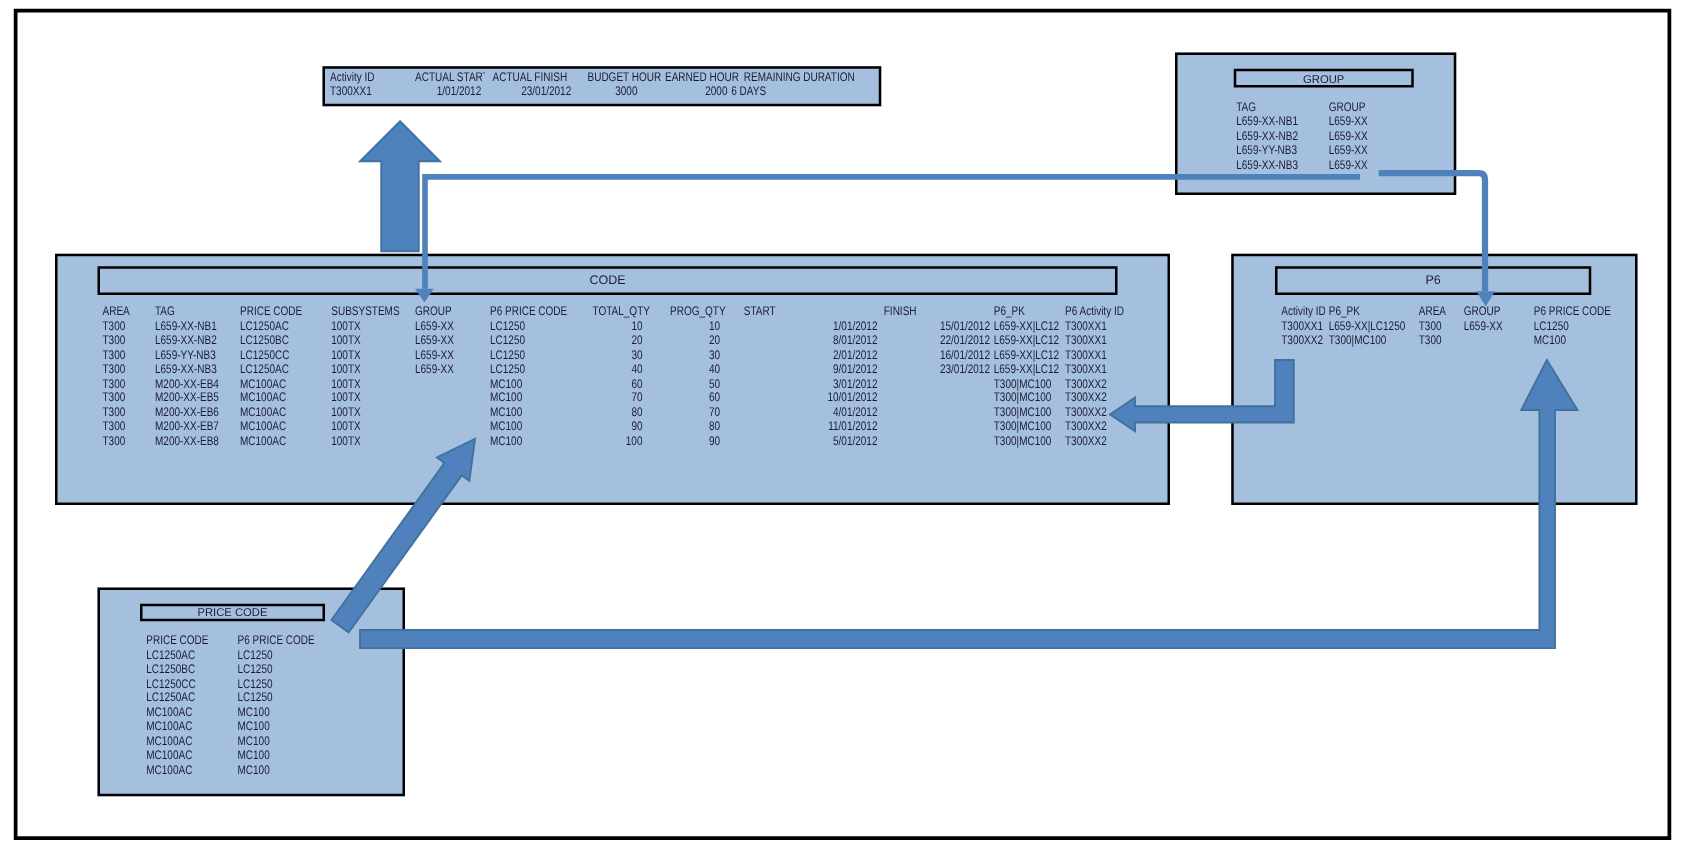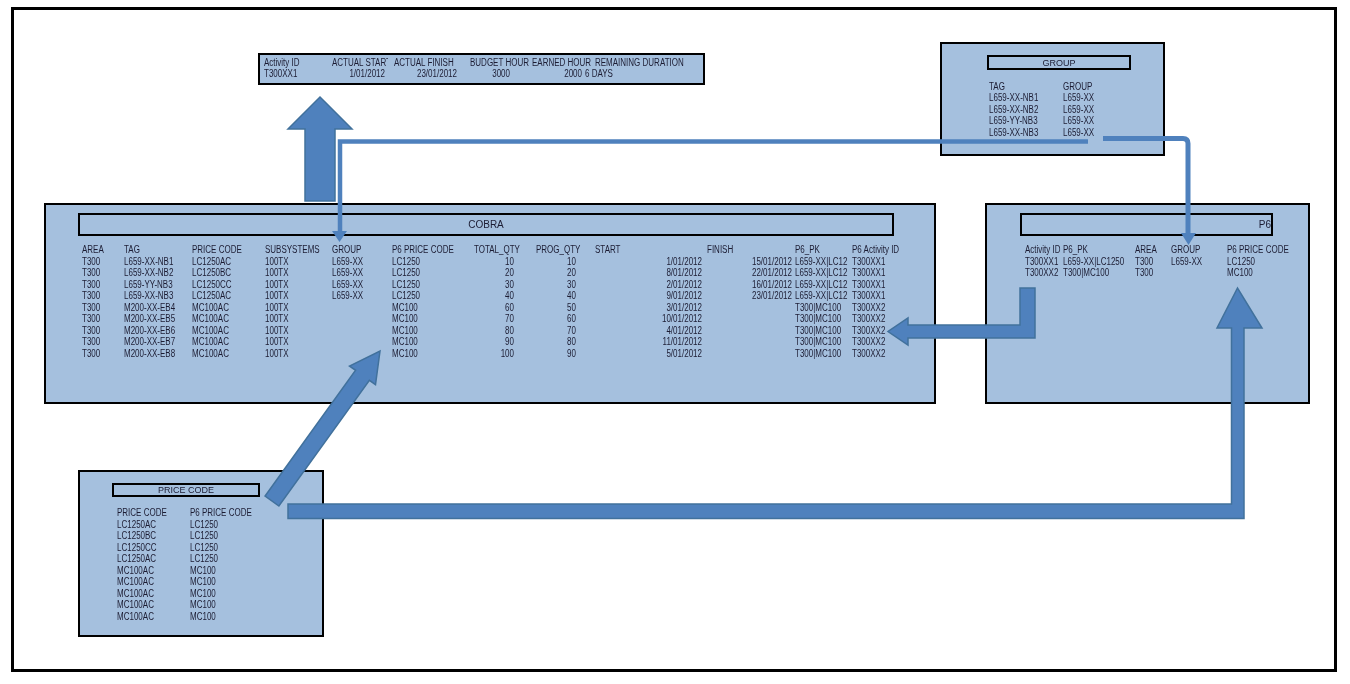--- a/index.html
+++ b/index.html
@@ -51,21 +51,21 @@
   </div>
 <div class="col" style="left:595px;top:56.5px;">
     <div class="ln">REMAINING DURATION</div>
   </div>
 <div class="col" style="left:585px;top:68px;">
     <div class="ln">6 DAYS</div>
   </div>
 
 <div class="box" style="left:44px;top:203px;width:892px;height:201px;"></div>
 <div class="titlebar" style="left:78px;top:213px;width:816px;height:23px;">
-    <span>COBRA</span>
+    <span>CODE</span>
   </div>
 <div class="col" style="left:82px;top:244px;">
     <div class="ln">AREA</div>
     <div class="ln">T300</div>
     <div class="ln">T300</div>
     <div class="ln">T300</div>
     <div class="ln">T300</div>
     <div class="ln">T300</div>
     <div class="ln">T300</div>
     <div class="ln">T300</div>
@@ -203,21 +203,21 @@
     <div class="ln">T300XX1</div>
     <div class="ln">T300XX1</div>
     <div class="ln">T300XX2</div>
     <div class="ln">T300XX2</div>
     <div class="ln">T300XX2</div>
     <div class="ln">T300XX2</div>
     <div class="ln">T300XX2</div>
   </div>
 
 <div class="box" style="left:985px;top:203px;width:325px;height:201px;"></div>
-<div class="titlebar" style="left:1020px;top:213px;width:253px;height:23px;justify-content:flex-end;">
+<div class="titlebar" style="left:1020px;top:213px;width:253px;height:23px;">
     <span>P6</span>
   </div>
 <div class="col clip" style="left:1025px;top:244px;width:44px;">
     <div class="ln">Activity ID</div>
   </div>
 <div class="col clip" style="left:1025px;top:255.5px;width:46px;">
     <div class="ln">T300XX1</div>
     <div class="ln">T300XX2</div>
   </div>
 <div class="col" style="left:1063px;top:244px;">

